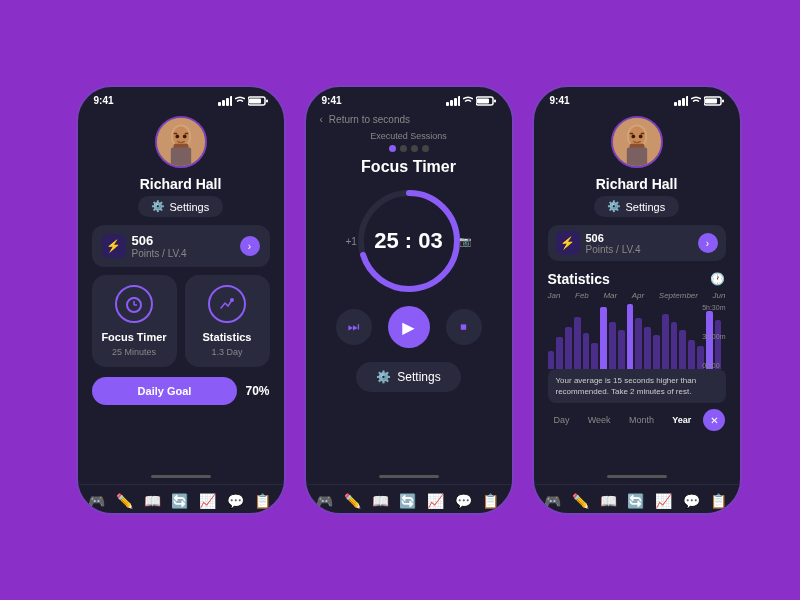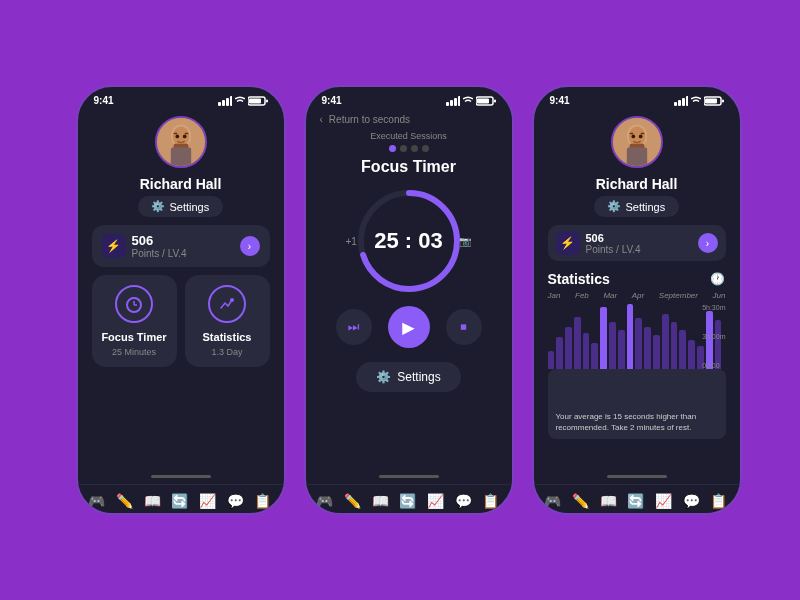--- a/index.html
+++ b/index.html
@@ -367,21 +367,20 @@
     .tip-box {
       background: #2A2A3E;
       border-radius: 8px;
       padding: 6px 8px;
       margin-bottom: 6px;
     }
     .tip-text {
       color: #ccc;
       font-size: 8px;
       line-height: 1.4;
-      margin-top: 36px;
     }
     .period-tabs {
       display: flex;
       justify-content: space-between;
       align-items: center;
     }
     .period-tab {
       color: #888;
       font-size: 9px;
       padding: 3px 6px;
@@ -493,20 +492,24 @@
         <div class="card">
           <div class="card-icon-circle">
             <svg width="18" height="18" viewBox="0 0 18 18" fill="none">
               <path d="M3 13 L7 8 L10 11 L14 5" stroke="#8B5CF6" stroke-width="1.5" stroke-linecap="round"></path>
               <circle cx="14" cy="5" r="2" fill="#8B5CF6"></circle>
             </svg>
           </div>
           <div class="card-label">Statistics</div>
           <div class="card-sub">1.3 Day</div>
         </div>
+      </div>
+      <div class="daily-goal-row">
+        <div class="daily-goal-btn">Daily Goal</div>
+        <div class="goal-percent">70%</div>
       </div>
     </div>
     <div class="home-indicator"></div>
     <div class="nav-bar">
       <span class="nav-icon">🎮</span>
       <span class="nav-icon">✏️</span>
       <span class="nav-icon active">📖</span>
       <span class="nav-icon">🔄</span>
       <span class="nav-icon">📈</span>
       <span class="nav-icon">💬</span>
@@ -674,20 +677,27 @@
           </div>
           <div style="position:absolute;right:0;top:0;display:flex;flex-direction:column;justify-content:space-between;height:65px;pointer-events:none">
             <span class="chart-y-label">5h:30m</span>
             <span class="chart-y-label">3h:00m</span>
             <span class="chart-y-label">00:00</span>
           </div>
         </div>
         <div class="tip-box">
           <div class="tip-text">Your average is 15 seconds higher than recommended. Take 2 minutes of rest.</div>
         </div>
+        <div class="period-tabs">
+          <span class="period-tab">Day</span>
+          <span class="period-tab">Week</span>
+          <span class="period-tab">Month</span>
+          <span class="period-tab active">Year</span>
+          <div class="close-circle">✕</div>
+        </div>
       </div>
     </div>
     <div class="home-indicator"></div>
     <div class="nav-bar">
       <span class="nav-icon">🎮</span>
       <span class="nav-icon">✏️</span>
       <span class="nav-icon active">📖</span>
       <span class="nav-icon">🔄</span>
       <span class="nav-icon">📈</span>
       <span class="nav-icon">💬</span>

